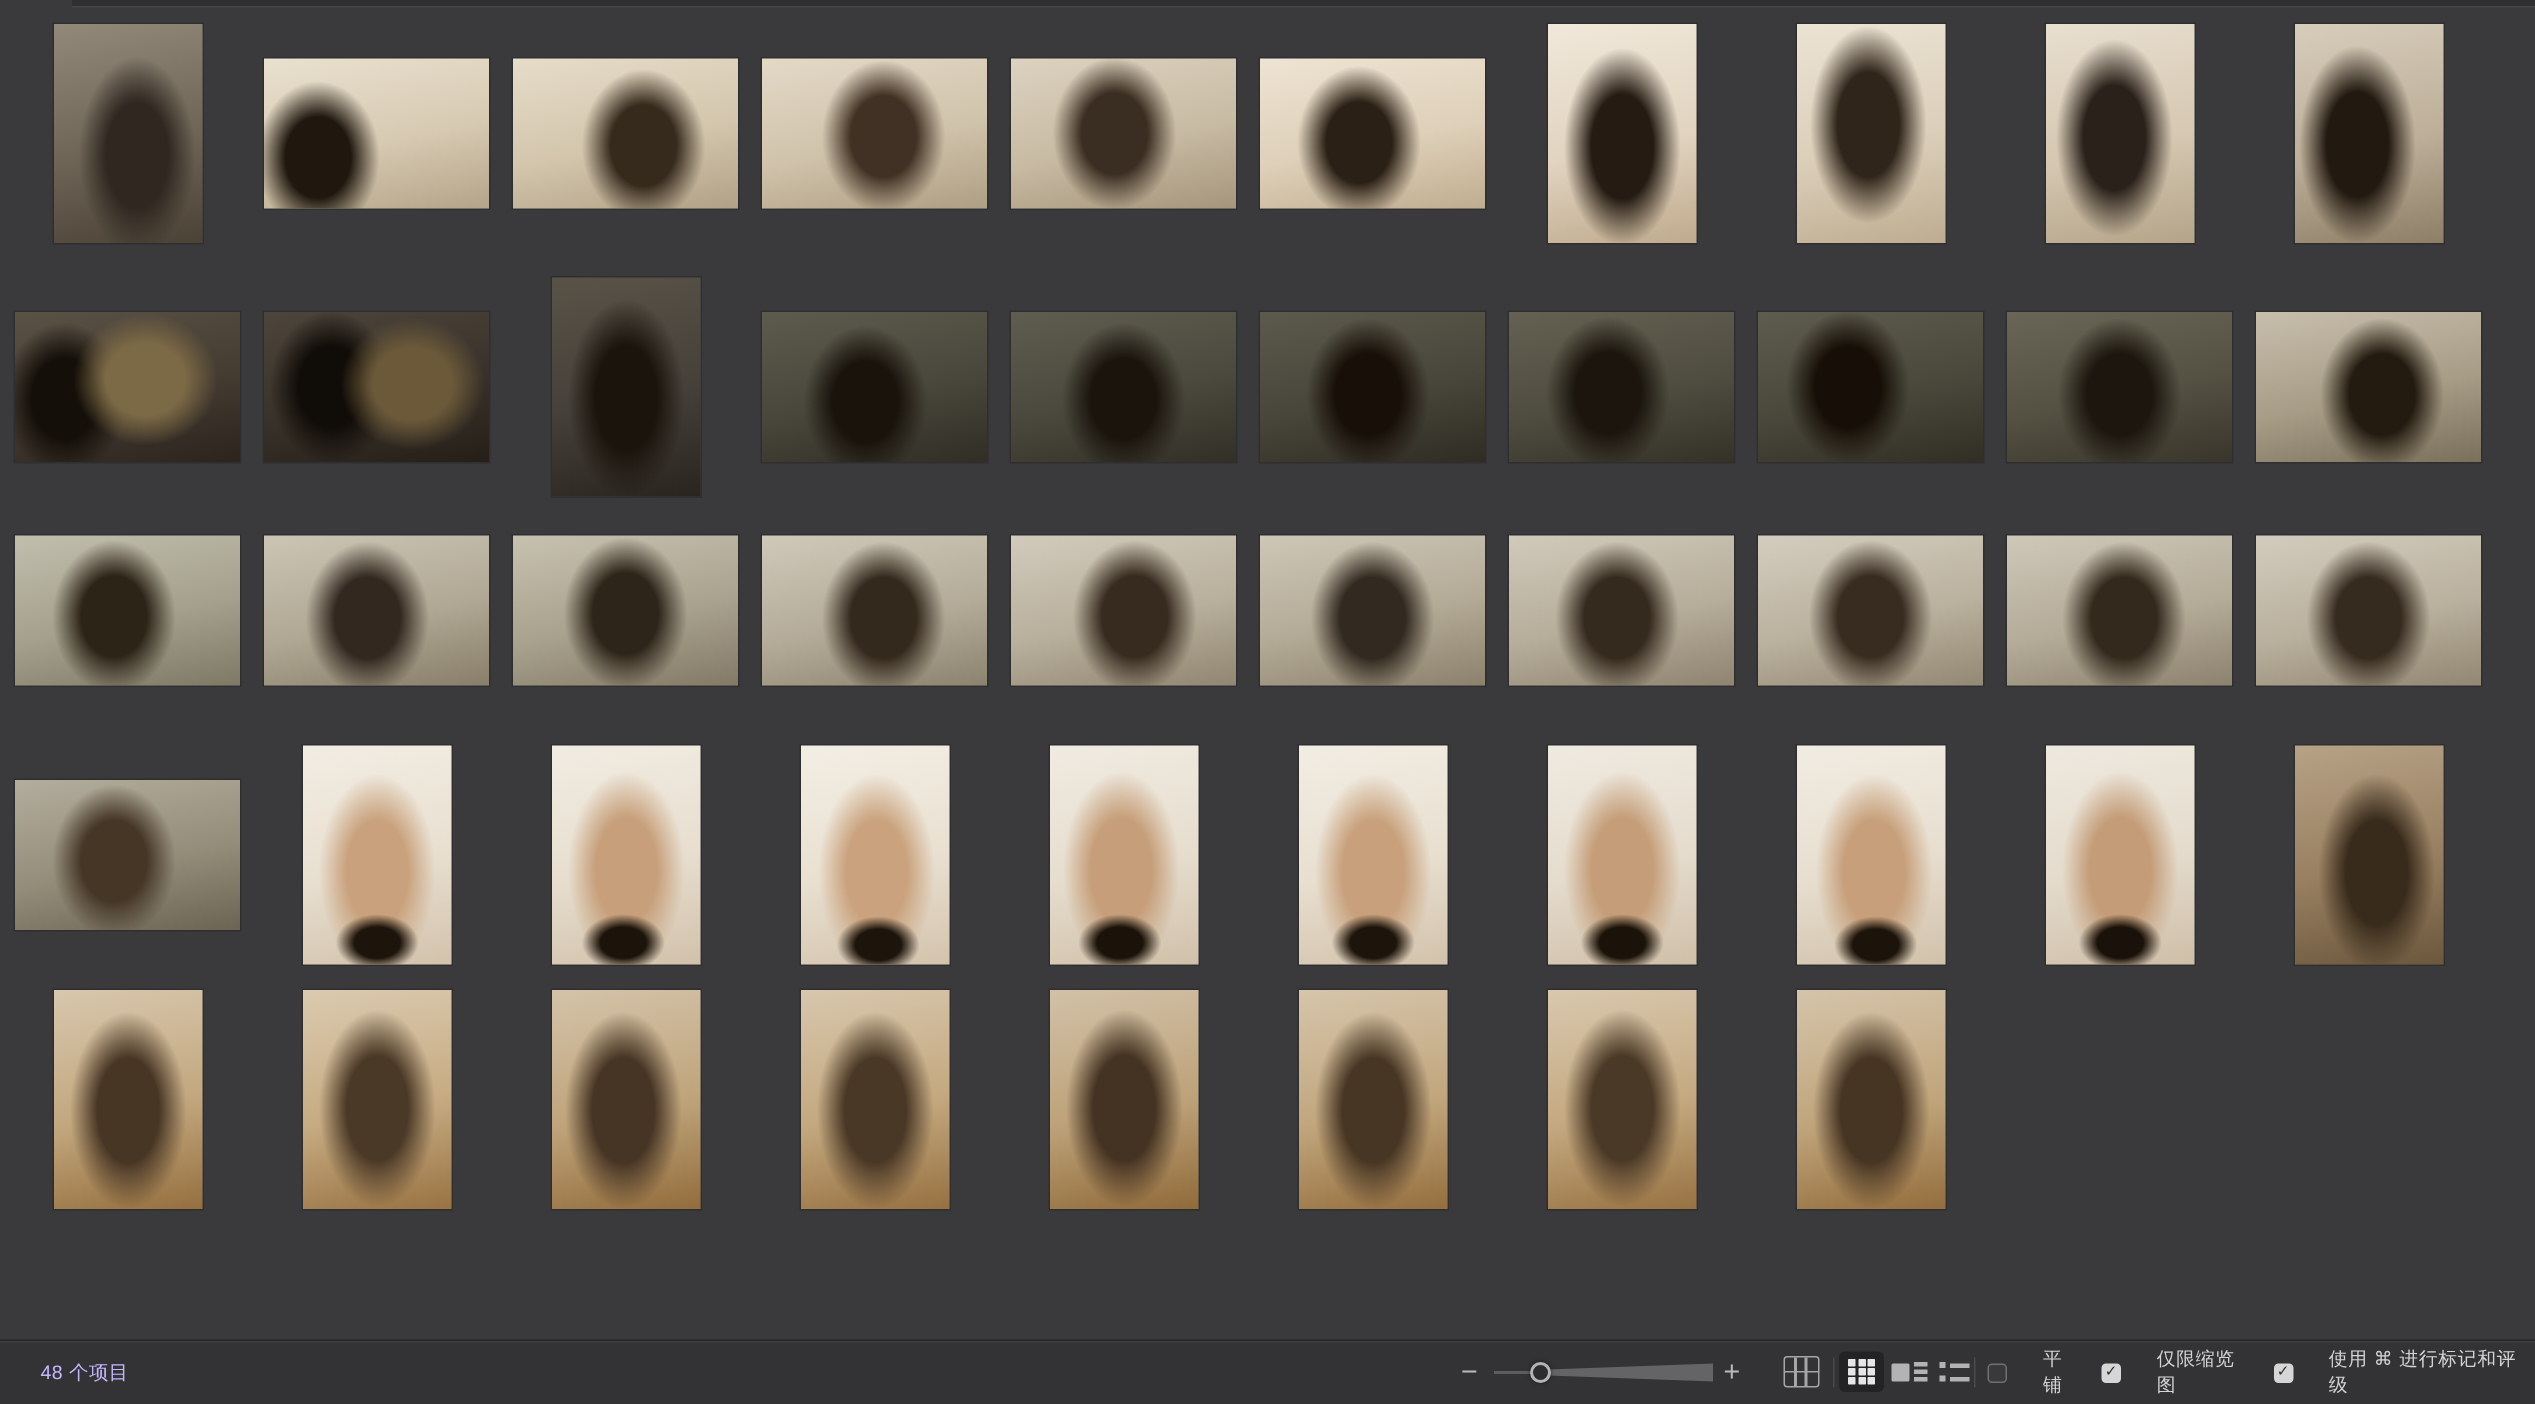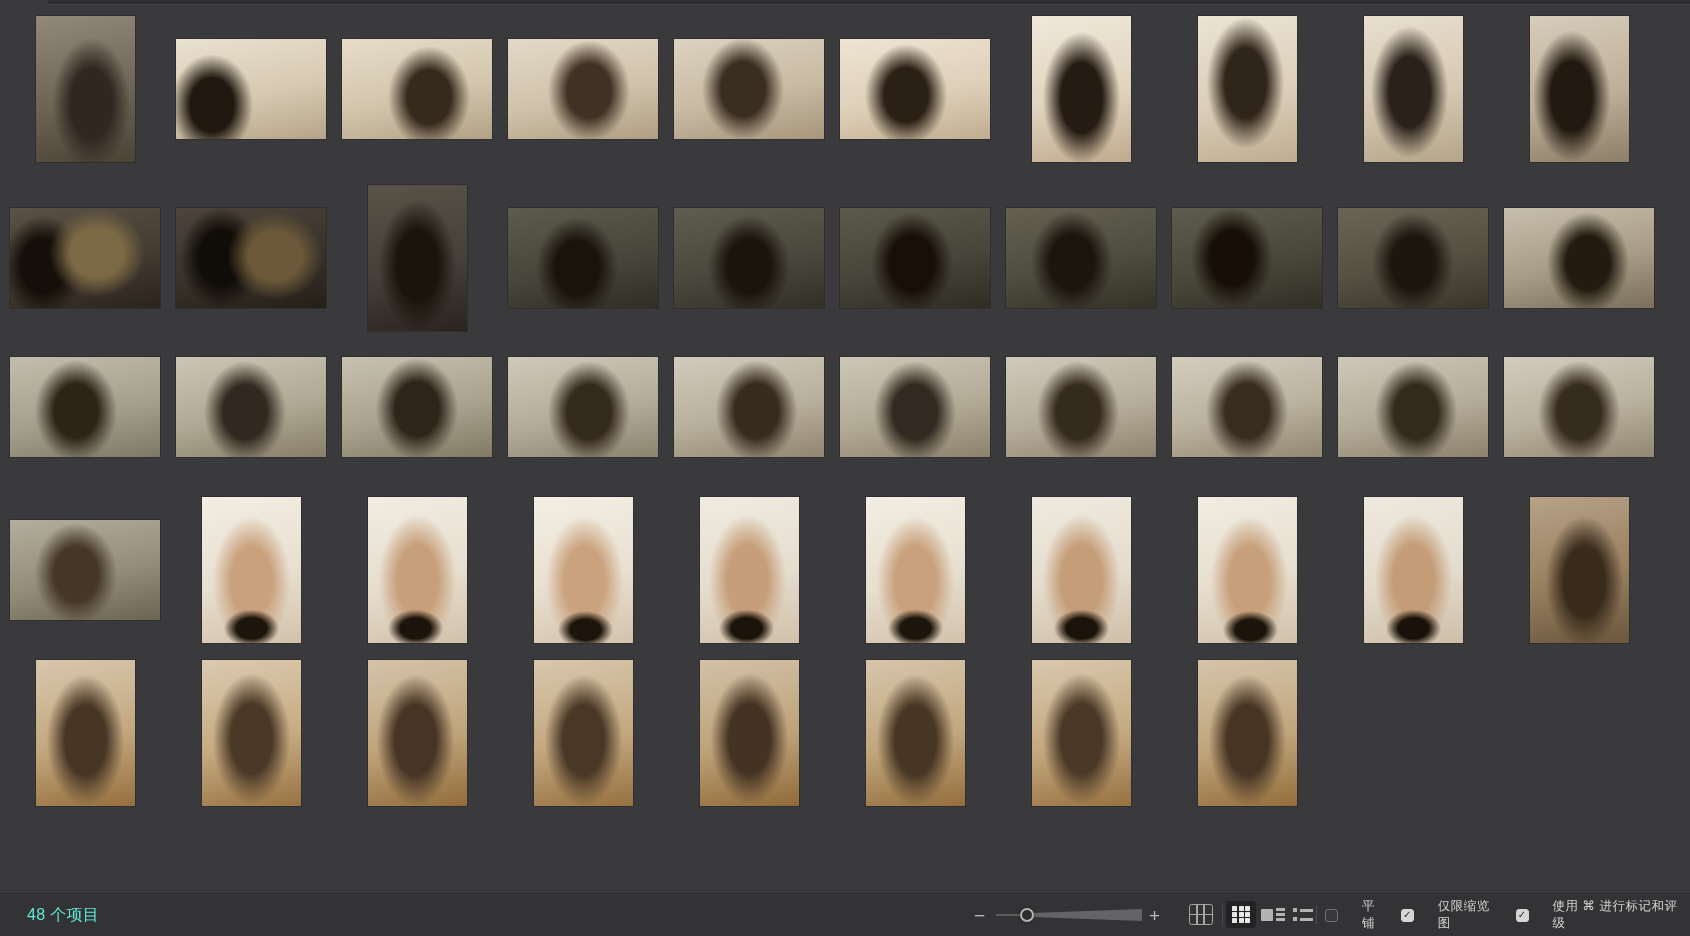--- a/index.html
+++ b/index.html
@@ -27,21 +27,21 @@
   .thumb.l{width:150px;height:100px;}
   .thumb.p{width:99px;height:146px;}
   
   .status-bar{
     position:absolute;left:0;right:0;bottom:0;height:42px;
     background:#333336;border-top:1px solid #28282a;
     box-shadow:inset 0 1px 0 #3d3d40;
   }
   .item-count{
     position:absolute;left:27px;top:50%;transform:translateY(-50%);
-    font-size:16px;color:#5eead4;letter-spacing:.3px;
+    font-size:13px;color:#c4b5fd;letter-spacing:.3px;
   }
   .sb-glyph{position:absolute;top:50%;transform:translateY(-50%);color:#b8b8b8;
     font-size:19px;font-weight:400;line-height:1;cursor:default;user-select:none;}
   .zoom-out{left:974px;}
   .zoom-in{left:1149px;}
   .slider{position:absolute;left:996px;top:50%;transform:translateY(-50%);width:148px;height:18px;}
   .slider .thin{position:absolute;left:0;top:8px;width:34px;height:2px;background:#5d5d60;}
   .slider .wedge{
     position:absolute;left:36px;top:2px;width:110px;height:14px;background:#646467;
     clip-path:polygon(0 36%,100% 7%,100% 93%,0 64%);

